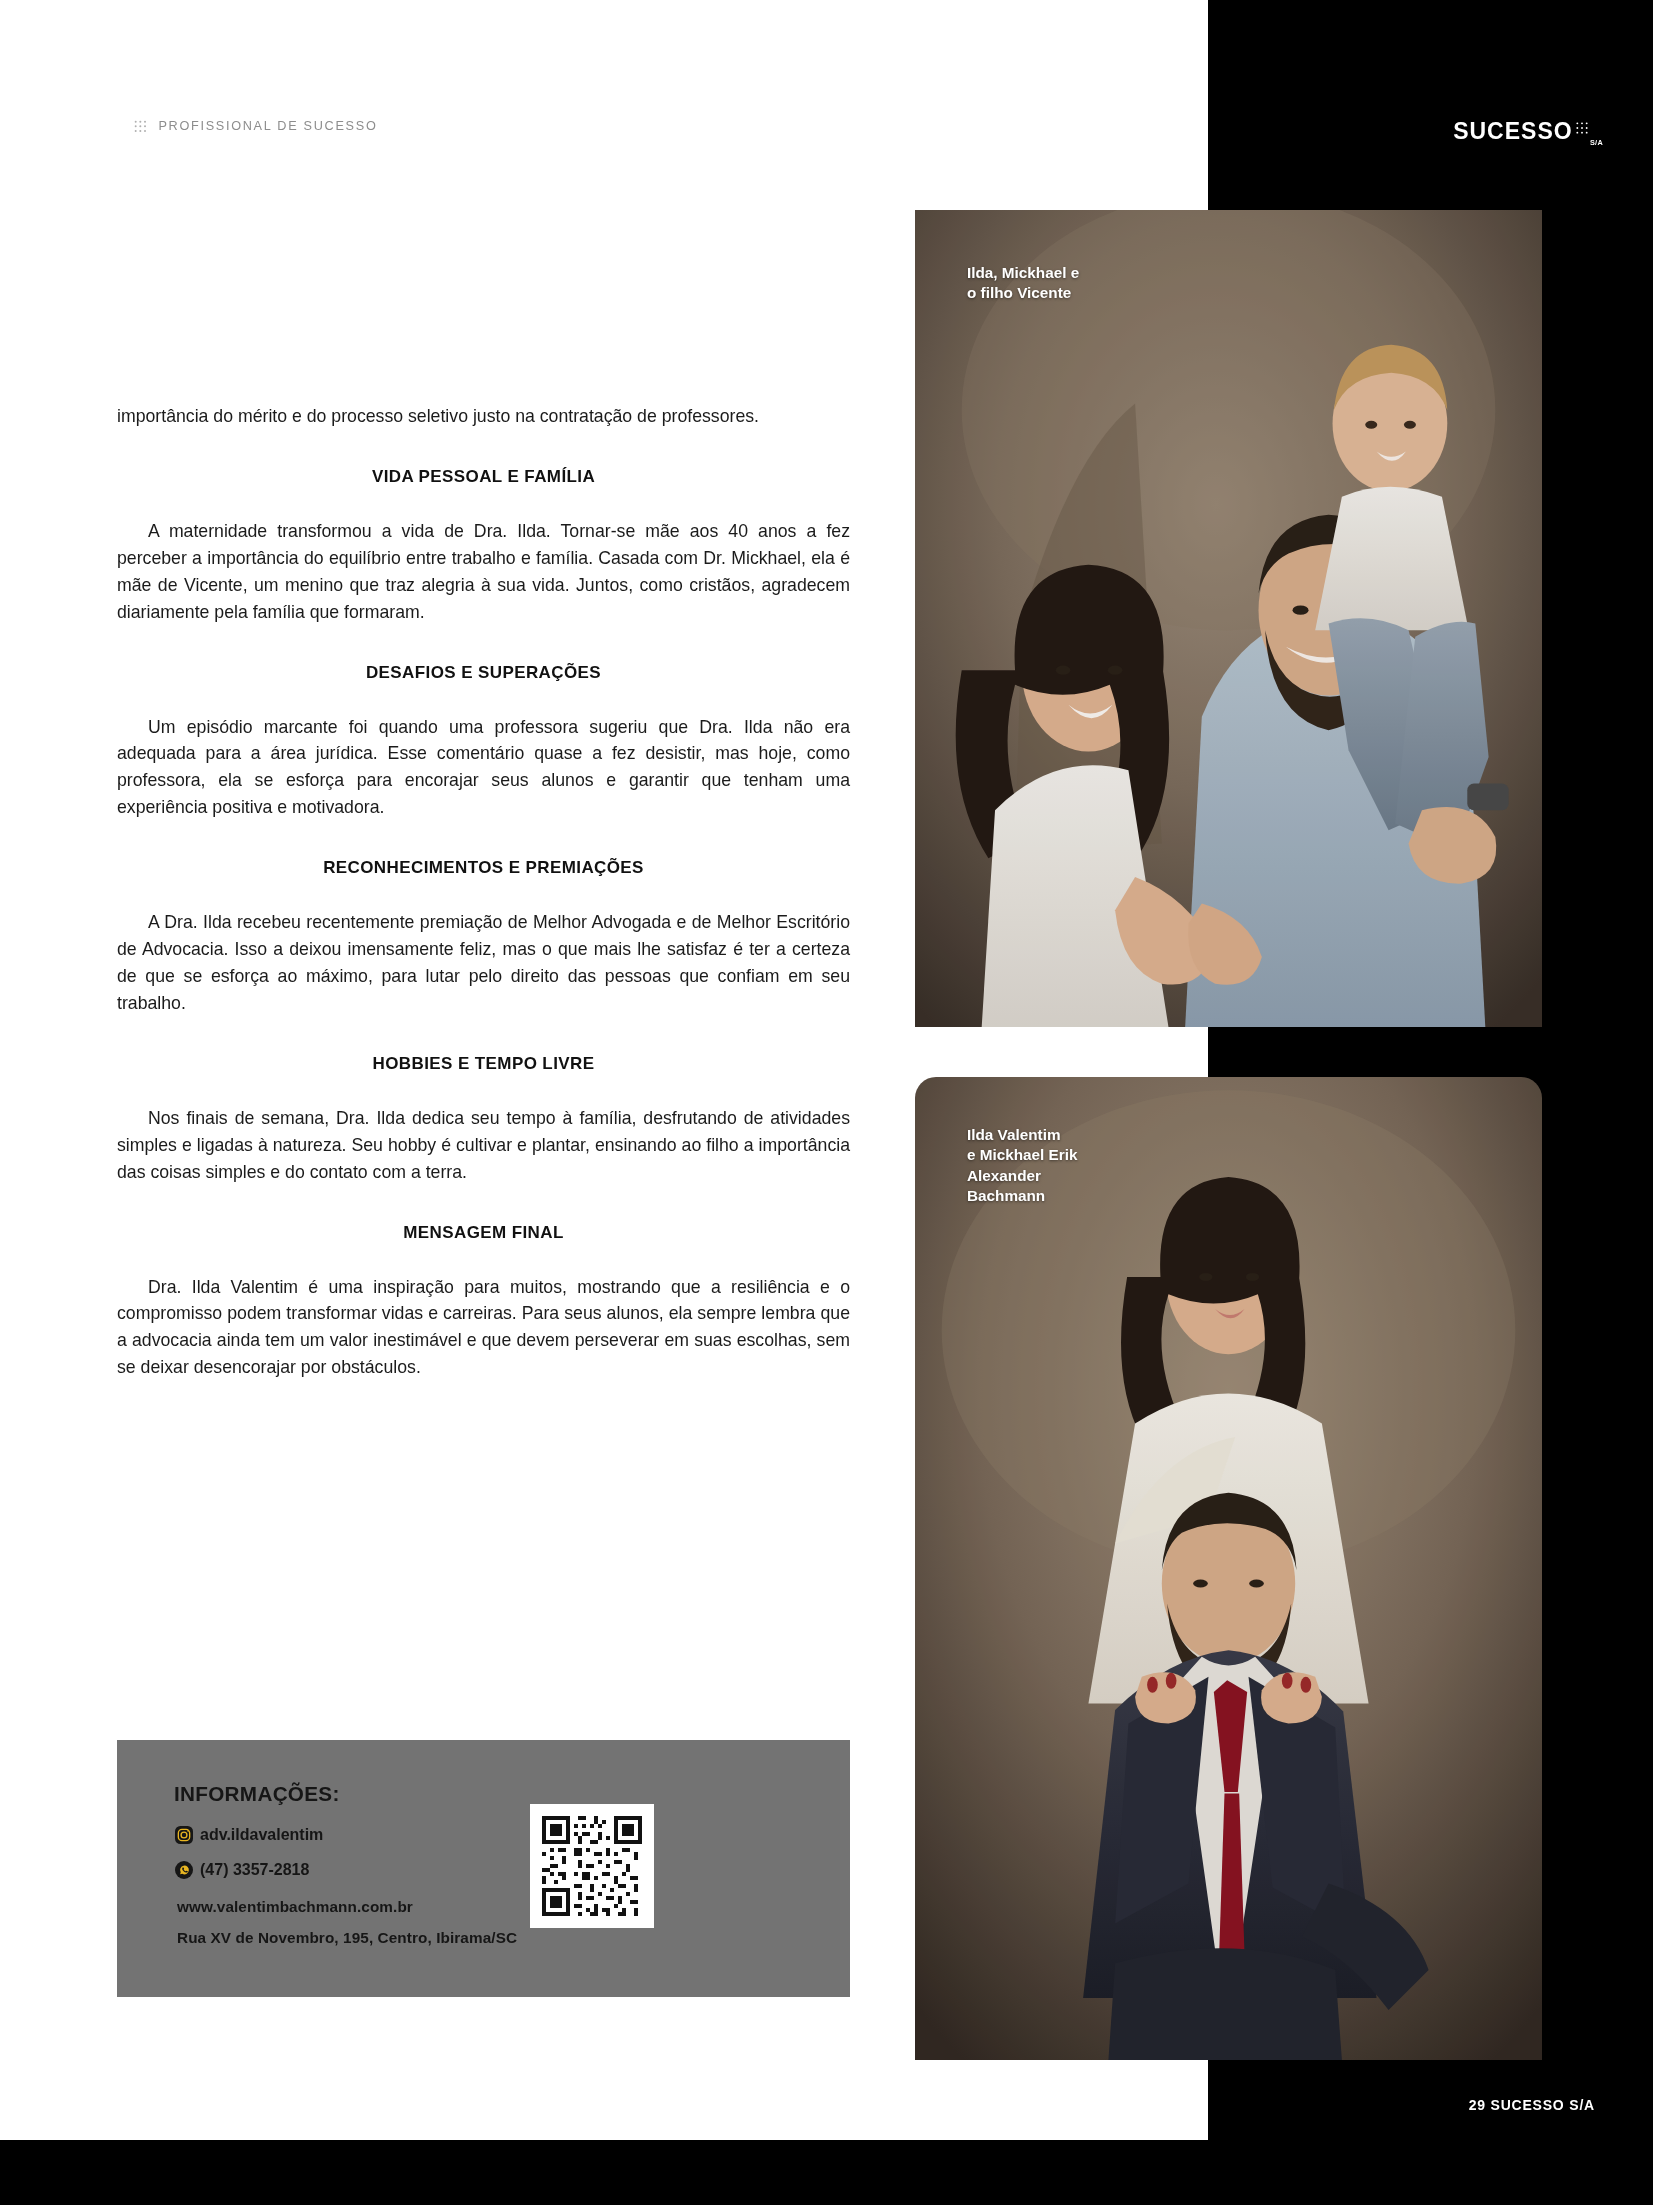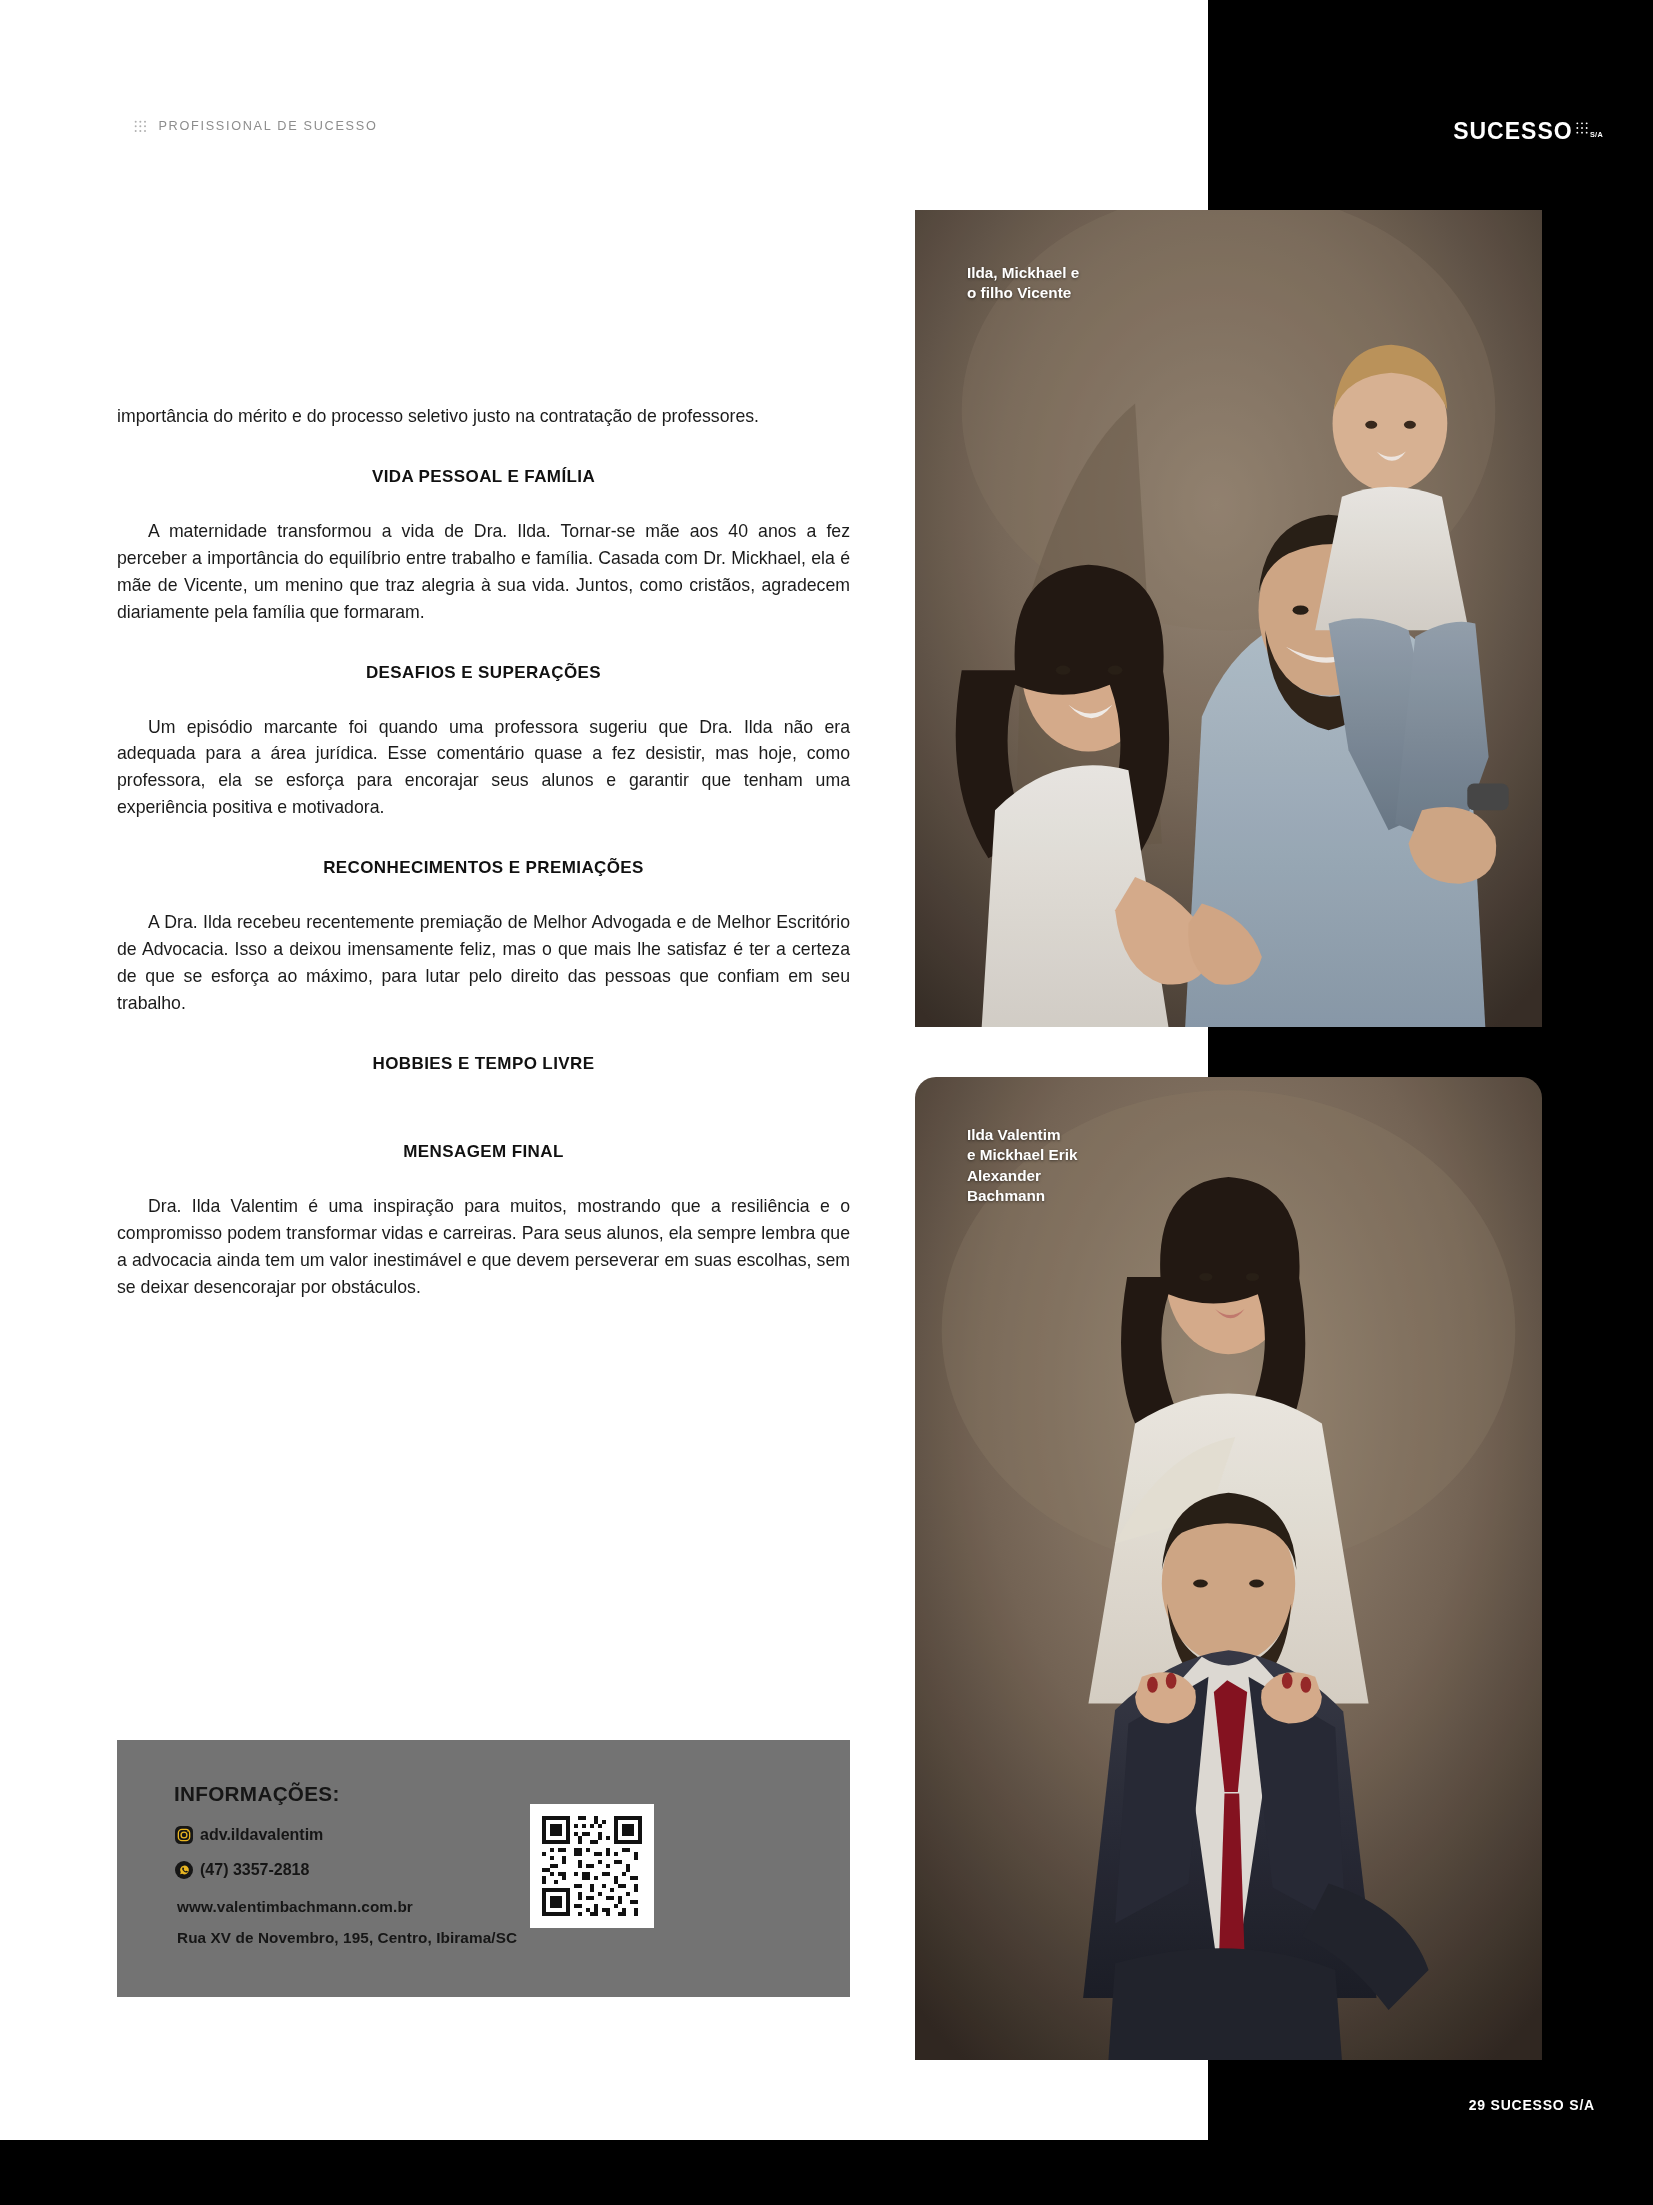--- a/index.html
+++ b/index.html
@@ -81,21 +81,21 @@
     width: 14px;
     height: 14px;
     margin-left: 2px;
     margin-top: 0.7px;
   }
   .brand .sa {
     font-size: 7.3px;
     font-weight: 700;
     letter-spacing: 0.3px;
     margin-left: 1.3px;
-    margin-top: 10px;
+    margin-top: 18px;
     text-align: right;
   }
 
   
   .col {
     position: absolute;
     left: 117px;
     top: 403px;
     width: 733px;
   }
@@ -278,20 +278,21 @@
     <p class="para indent">Um episódio marcante foi quando uma professora sugeriu que Dra. Ilda não era adequada para a área jurídica. Esse comentário quase a fez desistir, mas hoje, como professora, ela se esforça para encorajar seus alunos e garantir que tenham uma experiência positiva e motivadora.</p>
     <div class="sp-a"></div>
 
     <h2 class="h2">RECONHECIMENTOS E PREMIAÇÕES</h2>
     <div class="sp-b"></div>
     <p class="para indent">A Dra. Ilda recebeu recentemente premiação de Melhor Advogada e de Melhor Escritório de Advocacia. Isso a deixou imensamente feliz, mas o que mais lhe satisfaz é ter a certeza de que se esforça ao máximo, para lutar pelo direito das pessoas que confiam em seu trabalho.</p>
     <div class="sp-a"></div>
 
     <h2 class="h2">HOBBIES E TEMPO LIVRE</h2>
     <div class="sp-b"></div>
+    <p class="para indent">Nos finais de semana, Dra. Ilda dedica seu tempo à família, desfrutando de atividades simples e ligadas à natureza. Seu hobby é cultivar e plantar, ensinando ao filho a importância das coisas simples e do contato com a terra.</p>
     <div class="sp-a"></div>
 
     <h2 class="h2">MENSAGEM FINAL</h2>
     <div class="sp-b"></div>
     <p class="para indent">Dra. Ilda Valentim é uma inspiração para muitos, mostrando que a resiliência e o compromisso podem transformar vidas e carreiras. Para seus alunos, ela sempre lembra que a advocacia ainda tem um valor inestimável e que devem perseverar em suas escolhas, sem se deixar desencorajar por obstáculos.</p>
   </div>
 
   <div class="info-box">
     <div class="info-title">INFORMAÇÕES:</div>
 

